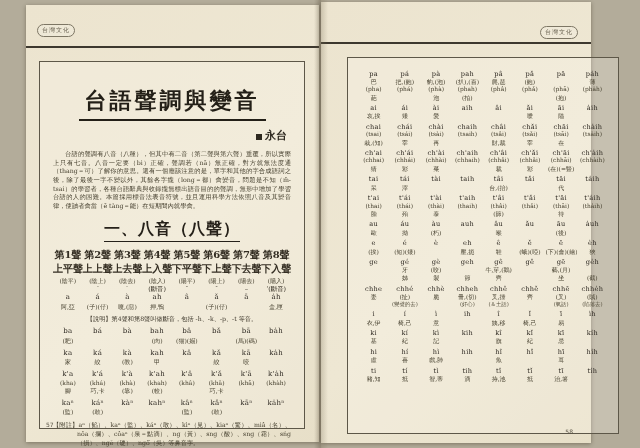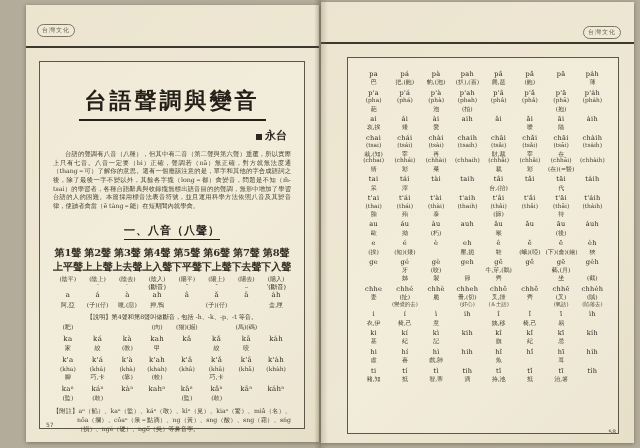--- a/index.html
+++ b/index.html
@@ -11,21 +11,21 @@
     position:relative;
   }
   .spread { position:absolute; inset:0; }
 
   .page {
     position:absolute;
     background:linear-gradient(135deg,#ece4cf 0%,#eee7d3 55%,#e7dfc8 100%);
     box-shadow:0 1px 4px rgba(60,50,30,.45);
   }
   .page-left  { left:26px; top:5px;  width:293px; height:437px; }
-  .page-right { left:321px; top:2px; width:313px; height:441px;text-decoration:underline; }
+  .page-right { left:321px; top:2px; width:270px; height:441px;text-decoration:underline; }
   .gutter {
     position:absolute; left:314px; top:0; width:14px; height:448px;
     background:linear-gradient(90deg,rgba(90,80,60,0) 0%,rgba(90,80,60,.35) 45%,rgba(120,110,85,.25) 55%,rgba(90,80,60,0) 100%);
     z-index:5;
   }
 
   .stamp {
     position:absolute;
     border:1px solid #7d7664;
     border-radius:7px;
@@ -73,21 +73,21 @@
   .intro {
     margin-top:7px;
     font-size:6.3px; line-height:1.38;
     text-align:justify; text-indent:12px;
     color:#46402f;
   }
 
   .sec-head-wrap { text-align:center; margin:8px 0 6px; }
   .section-heading {
     display:inline-block;
-    font-size:11px; font-weight:bold; letter-spacing:1px;
+    font-size:16px; font-weight:bold; letter-spacing:1px;
     color:#26211a;
     border-bottom:1.5px solid #26211a; padding-bottom:1px;
     font-family:"DejaVu Sans","Liberation Sans",sans-serif;
   }
 
   .grid8 { width:100%; }
   .grid-row { display:grid; grid-template-columns:repeat(8,1fr); text-align:center; }
   .grid-cell { overflow:hidden; white-space:nowrap; }
 
   .t-hdr   { font-size:10px; font-weight:bold; line-height:1.45; color:#332d22; }
@@ -199,20 +199,30 @@
             <span class="grid-cell"></span>
             <span class="grid-cell">(子)(仔)</span>
             <span class="grid-cell"></span>
             <span class="grid-cell">盒,匣</span>
           </div>
         </div>
 
       <div class="note-line">【說明】第4聲和第8聲叫做斷音，包括 -h、-k、-p、-t 等音。</div>
 
       <div class="grid8">
+          <div class="grid-row t-roman block-start">
+            <span class="grid-cell">ba</span>
+            <span class="grid-cell">bá</span>
+            <span class="grid-cell">bà</span>
+            <span class="grid-cell">bah</span>
+            <span class="grid-cell">bâ</span>
+            <span class="grid-cell">bǎ</span>
+            <span class="grid-cell">bā</span>
+            <span class="grid-cell">ba̍h</span>
+          </div>
           <div class="grid-row t-gloss">
             <span class="grid-cell">(耙)</span>
             <span class="grid-cell"></span>
             <span class="grid-cell"></span>
             <span class="grid-cell">(肉)</span>
             <span class="grid-cell">(猫)(媌)</span>
             <span class="grid-cell"></span>
             <span class="grid-cell">(馬)(碼)</span>
             <span class="grid-cell"></span>
           </div>
@@ -315,30 +325,20 @@
           <div class="grid-row t-gloss">
             <span class="grid-cell">巴</span>
             <span class="grid-cell">把,(飽)</span>
             <span class="grid-cell">豹,(泡)</span>
             <span class="grid-cell">(扒),(百)</span>
             <span class="grid-cell">爬,琶</span>
             <span class="grid-cell">(飽)</span>
             <span class="grid-cell"></span>
             <span class="grid-cell">薄</span>
           </div>
-          <div class="grid-row t-roman block-start">
-            <span class="grid-cell">p'a</span>
-            <span class="grid-cell">p'á</span>
-            <span class="grid-cell">p'à</span>
-            <span class="grid-cell">p'ah</span>
-            <span class="grid-cell">p'â</span>
-            <span class="grid-cell">p'ǎ</span>
-            <span class="grid-cell">p'ā</span>
-            <span class="grid-cell">p'a̍h</span>
-          </div>
           <div class="grid-row t-alt">
             <span class="grid-cell">(pha)</span>
             <span class="grid-cell">(phá)</span>
             <span class="grid-cell">(phà)</span>
             <span class="grid-cell">(phah)</span>
             <span class="grid-cell">(phâ)</span>
             <span class="grid-cell">(phǎ)</span>
             <span class="grid-cell">(phā)</span>
             <span class="grid-cell">(pha̍h)</span>
           </div>
@@ -395,20 +395,30 @@
           <div class="grid-row t-gloss">
             <span class="grid-cell">栽,(知)</span>
             <span class="grid-cell">宰</span>
             <span class="grid-cell">再</span>
             <span class="grid-cell"></span>
             <span class="grid-cell">財,裁</span>
             <span class="grid-cell">宰</span>
             <span class="grid-cell">在</span>
             <span class="grid-cell"></span>
           </div>
+          <div class="grid-row t-roman block-start">
+            <span class="grid-cell">ch'ai</span>
+            <span class="grid-cell">ch'ái</span>
+            <span class="grid-cell">ch'ài</span>
+            <span class="grid-cell">ch'aih</span>
+            <span class="grid-cell">ch'âi</span>
+            <span class="grid-cell">ch'ǎi</span>
+            <span class="grid-cell">ch'āi</span>
+            <span class="grid-cell">ch'a̍ih</span>
+          </div>
           <div class="grid-row t-alt">
             <span class="grid-cell">(chhai)</span>
             <span class="grid-cell">(chhái)</span>
             <span class="grid-cell">(chhài)</span>
             <span class="grid-cell">(chhaih)</span>
             <span class="grid-cell">(chhâi)</span>
             <span class="grid-cell">(chhǎi)</span>
             <span class="grid-cell">(chhāi)</span>
             <span class="grid-cell">(chha̍ih)</span>
           </div>

